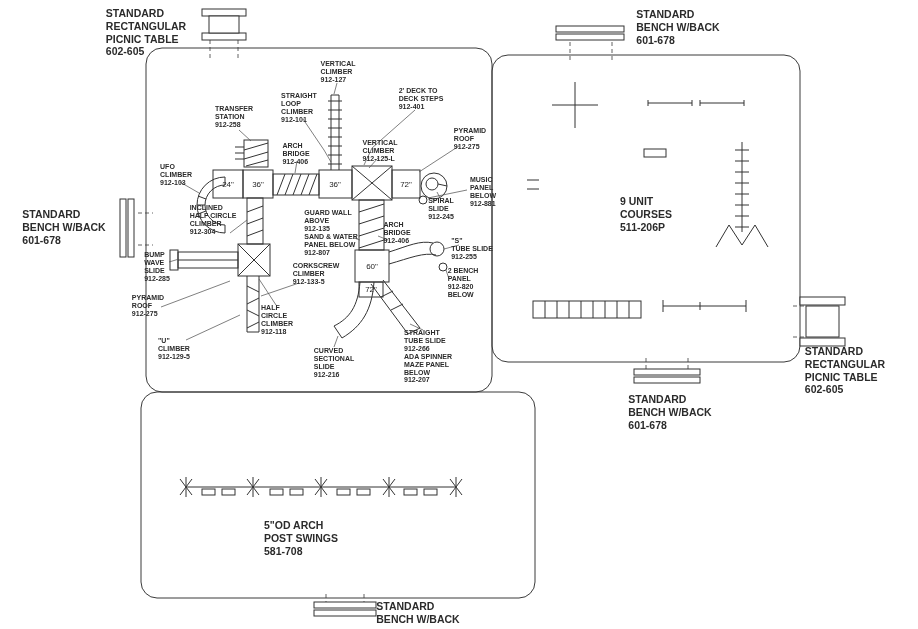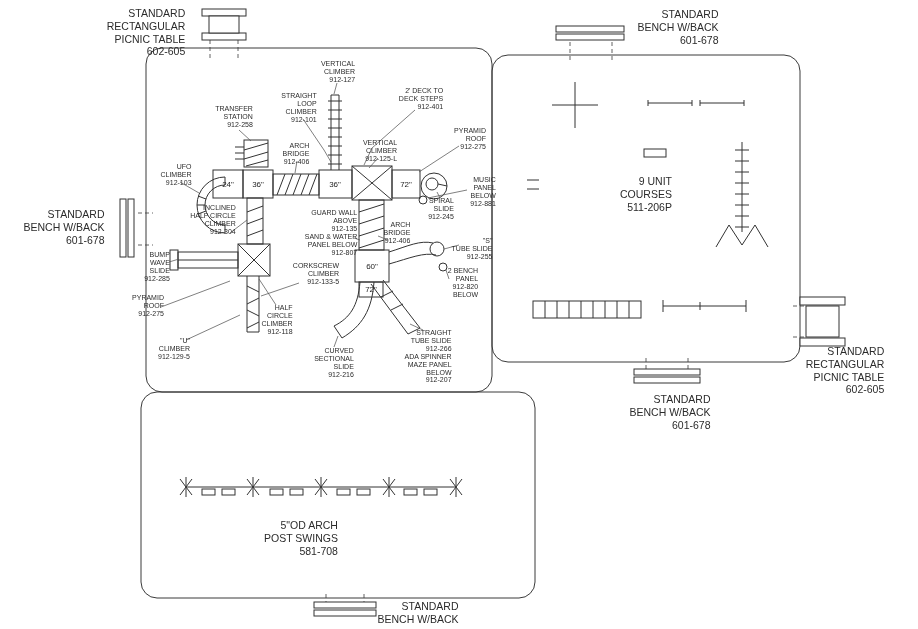--- a/index.html
+++ b/index.html
@@ -9,23 +9,24 @@
     font-family:"Liberation Sans", sans-serif;
     position:relative;
     overflow:hidden;
     color:#2b2b2b;
   }
   .stage { position:absolute; inset:0; }
   svg.plan { position:absolute; left:0; top:0; }
   .lbl {
     position:absolute;
     transform:translateX(-50%);
-    text-align:right;
+    text-align:left;
     white-space:pre-line;
     color:#2b2b2b;
+    font-weight:bold;
   }
   .lbl.small { font-size:7px; line-height:1.13; }
   .lbl.big   { font-size:10.5px; line-height:1.22; }
   .deck-size {
     position:absolute;
     transform:translate(-50%,-50%);
     font-size:8px;
     color:#1e1e1e;
     white-space:nowrap;
   }
@@ -249,21 +250,21 @@
 601-678</div>
   <div class="lbl big" style="left:670px;top:393px">STANDARD
 BENCH W/BACK
 601-678</div>
   <div class="lbl big" style="left:845px;top:345px">STANDARD
 RECTANGULAR
 PICNIC TABLE
 602-605</div>
   <div class="lbl big" style="left:418px;top:600px">STANDARD
 BENCH W/BACK</div>
-  <div class="lbl big" style="left:646px;top:175px">9 UNIT
+  <div class="lbl big" style="left:646px;top:195px">9 UNIT
 COURSES
 511-206P</div>
   <div class="lbl big" style="left:301px;top:519px">5"OD ARCH
 POST SWINGS
 581-708</div>
 
   <div class="lbl small" style="left:338px;top:60px">VERTICAL
 CLIMBER
 912-127</div>
   <div class="lbl small" style="left:299px;top:92px">STRAIGHT

